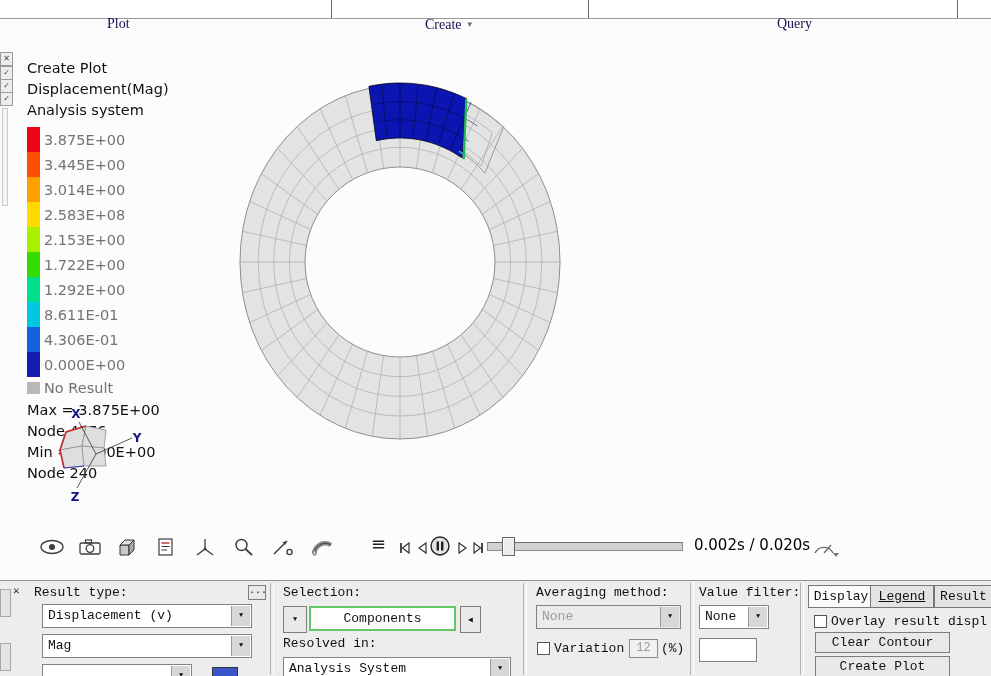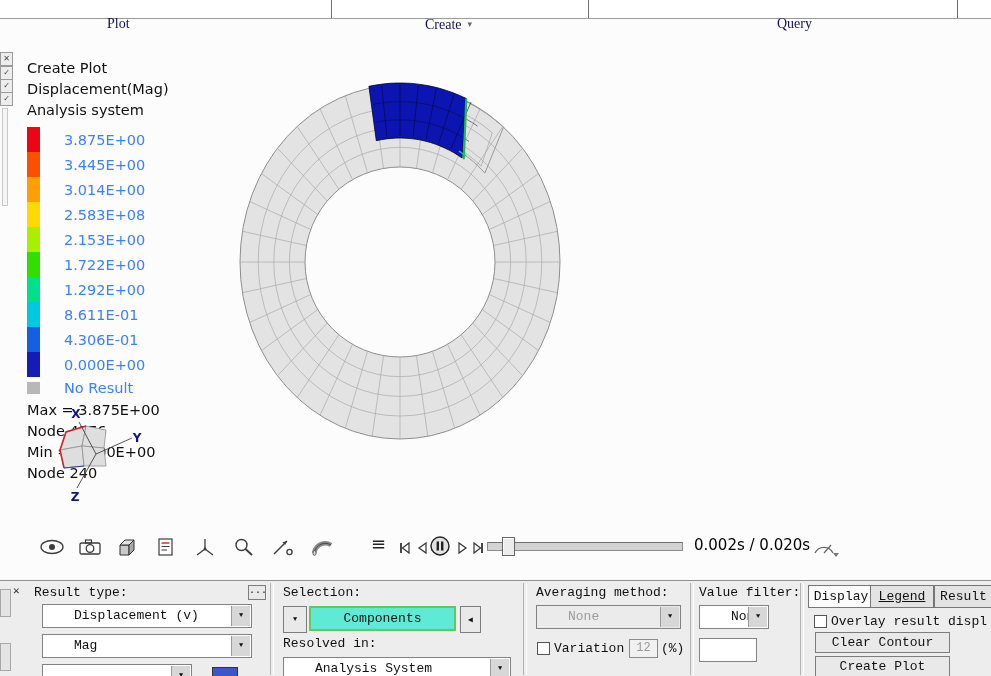--- a/index.html
+++ b/index.html
@@ -17,21 +17,21 @@
             font-size:8px;line-height:11px;text-align:center;color:#444;cursor:pointer;}
   .mini-groove{position:absolute;left:2px;top:108px;width:4px;height:96px;border:1px solid #c9c9c9;
                background:#f5f5f5;}
   
   .legend-title{position:absolute;left:27px;top:58px;font-size:14.5px;color:#101010;line-height:21px;}
   #legend-entries{position:absolute;left:27px;top:127px;}
   .legend-row{display:flex;align-items:center;height:25px;}
   .legend-row:last-child{height:16px;margin-top:3px;}
   .legend-swatch{width:13px;height:25px;flex:none;}
   .legend-row:last-child .legend-swatch{height:12px;}
-  .legend-label{margin-left:24px;font-size:14.5px;color:#3b82f6;white-space:nowrap;}
+  .legend-label{margin-left:4px;font-size:14.5px;color:#737373;white-space:nowrap;}
   .legend-minmax{position:absolute;left:27px;top:400px;font-size:14.5px;color:#101010;line-height:21px;}
   
   .viewport{position:absolute;left:230px;top:24px;width:761px;height:508px;}
   #torus-svg{position:absolute;left:0px;top:52px;}
   #triad-svg{position:absolute;left:-184px;top:382px;}
   .triad-label{font-size:12px;fill:#14147d;font-weight:bold;font-family:"DejaVu Sans",sans-serif;}
   
   .icon-btn{position:absolute;top:533px;width:32px;height:27px;display:flex;align-items:center;
             justify-content:center;cursor:pointer;}
   .media-btn{position:absolute;top:539px;width:18px;height:17px;display:flex;align-items:center;
@@ -42,28 +42,28 @@
   .timeline-thumb{position:absolute;top:-6px;width:11px;height:17px;background:#ececec;
                   border:1px solid #666;box-shadow:inset 1px 1px 0 #ffffff;cursor:pointer;}
   .time-display{position:absolute;left:694px;top:536px;font-size:15px;color:#000;white-space:nowrap;text-align:center;}
   
   .panel{position:absolute;left:0;top:580px;width:991px;height:96px;background:#ededed;
          border-top:1px solid #8f8f8f;overflow:hidden;font-family:"Liberation Mono",monospace;
          font-size:13px;color:#111;}
   .plabel{position:absolute;white-space:nowrap;}
   .vsep{position:absolute;top:2px;bottom:2px;width:2px;border-left:1px solid #b3b3b3;border-right:1px solid #fdfdfd;}
   .combo{position:absolute;height:22px;background:#fff;border:1px solid #828282;}
-  .combo .cval{position:absolute;left:5px;top:3px;white-space:nowrap;overflow:hidden;right:20px;margin-left:26px;}
+  .combo .cval{position:absolute;left:5px;top:3px;white-space:nowrap;overflow:hidden;right:20px;}
   .combo .carr{position:absolute;top:1px;right:1px;bottom:1px;width:18px;background:#d7d7d7;
                border-left:1px solid #9a9a9a;text-align:center;font-size:7px;line-height:18px;
                color:#111;cursor:pointer;}
   .combo.disabled{background:#ebebeb;}
   .combo.disabled .cval{color:#9c9c9c;}
   .btn{position:absolute;background:#e9e9e9;border:1px solid #7d7d7d;text-align:center;cursor:pointer;}
-  .components-btn{position:absolute;background:#5eead4;border:2px solid #63c763;text-align:center;
+  .components-btn{position:absolute;background:#ffffff;border:2px solid #63c763;text-align:center;
                   line-height:21px;cursor:pointer;}
   .tab{position:absolute;height:21px;line-height:21px;text-align:center;border:1px solid #767676;
        background:#e3e3e3;cursor:pointer;}
   .tab.active{background:#fbfbfb;}
   .checkbox{position:absolute;width:11px;height:11px;background:#fff;border:1px solid #555;cursor:pointer;}
   .mini-input{position:absolute;background:#f1f1f1;border:1px solid #8a8a8a;text-align:center;
               font-size:12px;color:#999;line-height:16px;}
   .empty-input{position:absolute;background:#fff;border:1px solid #828282;}
   .close-x{position:absolute;left:13px;top:3px;font-size:11px;color:#333;cursor:pointer;font-weight:bold;}
   .side-slot{position:absolute;width:9px;background:#e4e4e4;border:1px solid #a8a8a8;}

